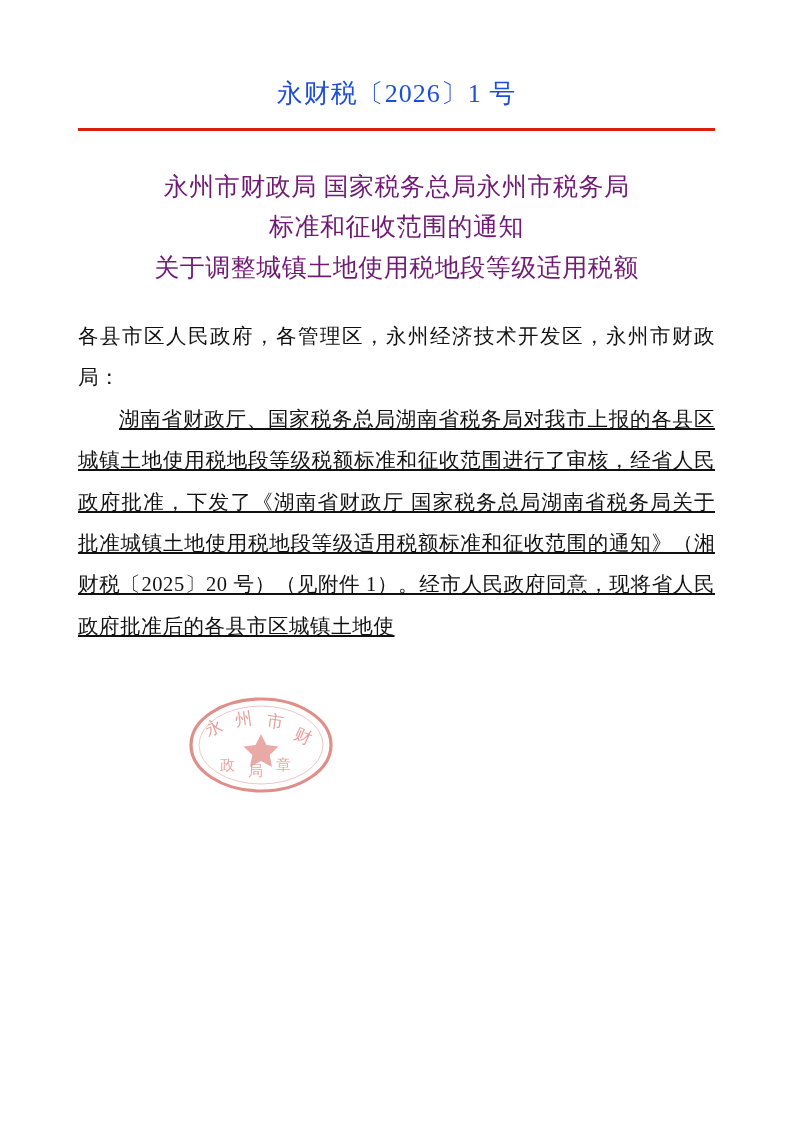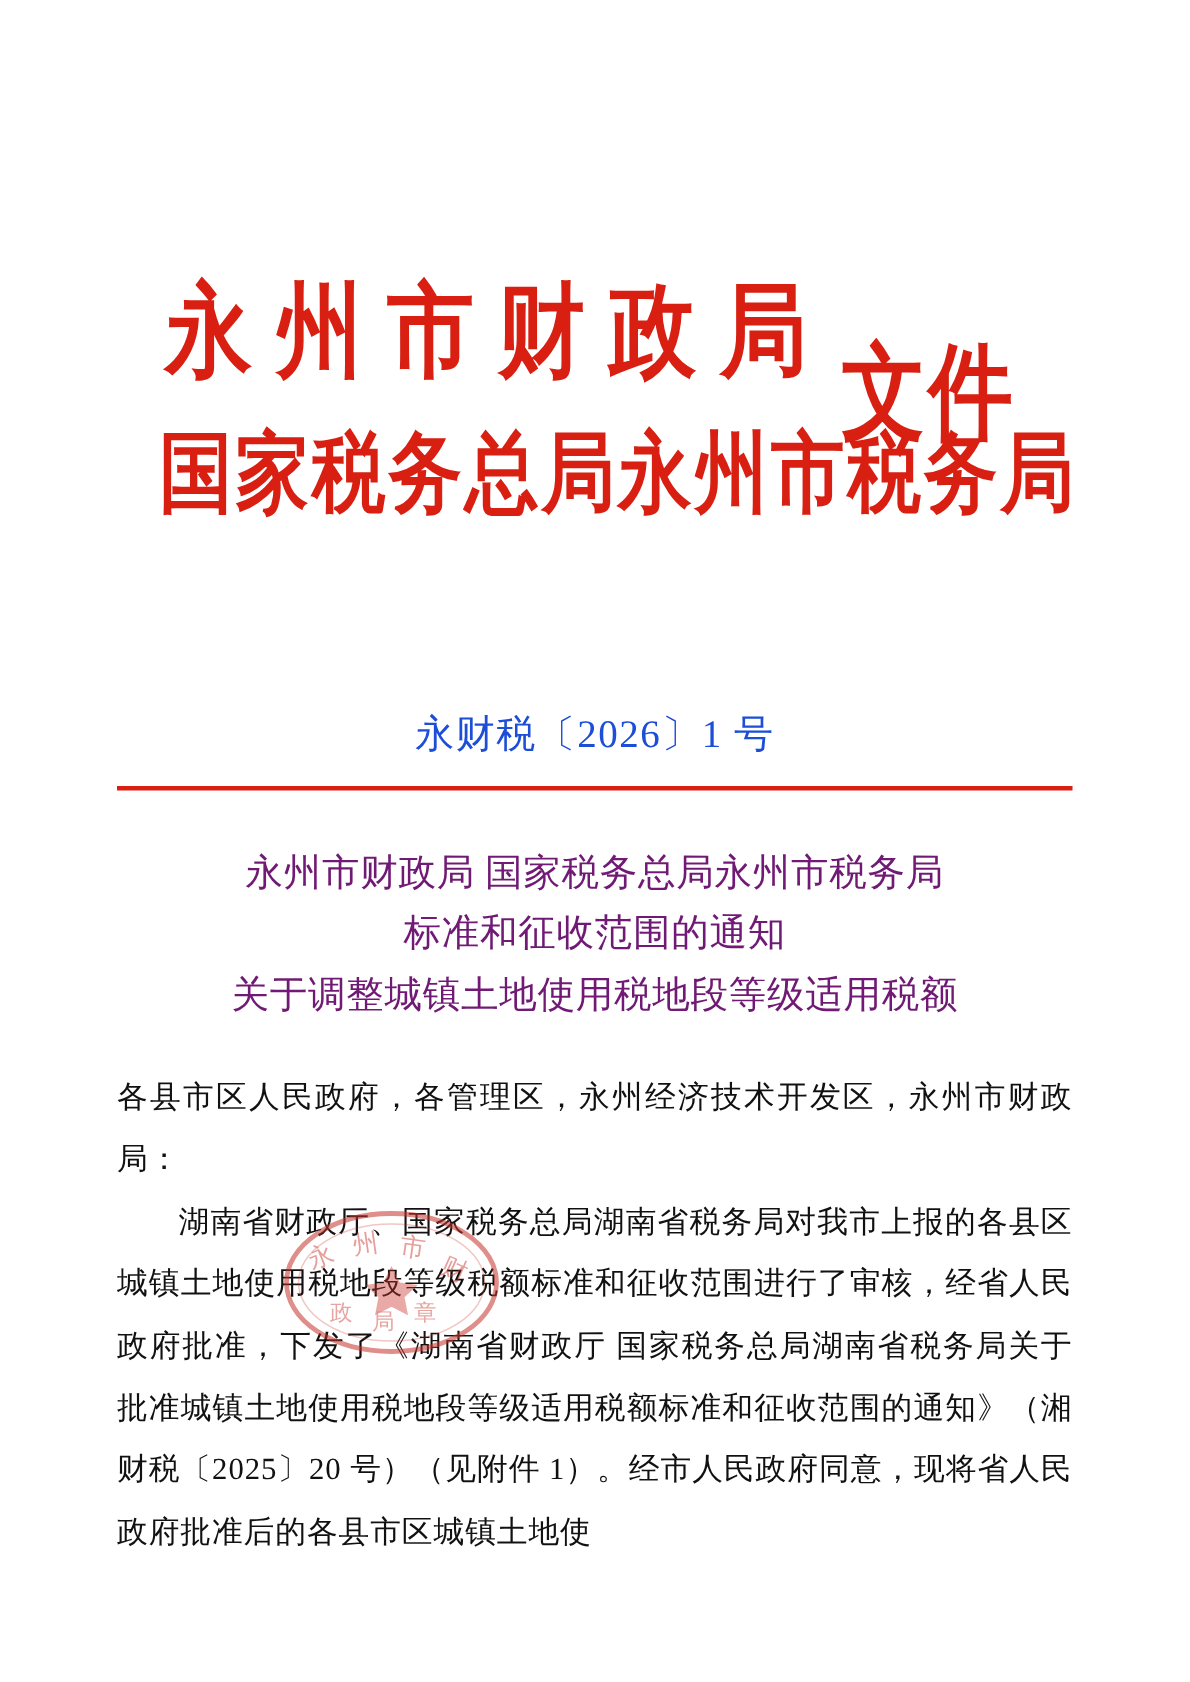--- a/index.html
+++ b/index.html
@@ -108,43 +108,38 @@
     margin-top: 28px;
     font-size: 20.5px;
     line-height: 2.02;
     letter-spacing: 0.6px;
     text-align: justify;
     color: #111;
   }
   .body-text p {
     margin: 0;
   }
-  .indent { text-indent: 2em; }
+  .indent { text-indent: 2em; text-decoration: underline; }
 
   
   .seal {
     position: absolute;
     left: 178px;
     top: 614px;
     width: 166px;
     height: 110px;
     pointer-events: none;
     opacity: 0.55;
   }
 </style>
 </head>
 <body>
 
 <div class="page">
 
-  <div class="letterhead">
-    <div class="lh-line1">永州市财政局</div>
-    <div class="lh-line2">国家税务总局永州市税务局</div>
-    <div class="lh-wenjian">文件</div>
-  </div>
 
   <div class="doc-number">永财税〔2026〕1 号</div>
 
   <div class="red-rule"></div>
 
   <div class="doc-title">
     <div>永州市财政局  国家税务总局永州市税务局</div>
     <div>标准和征收范围的通知</div>
     <div>关于调整城镇土地使用税地段等级适用税额</div>
   </div>

